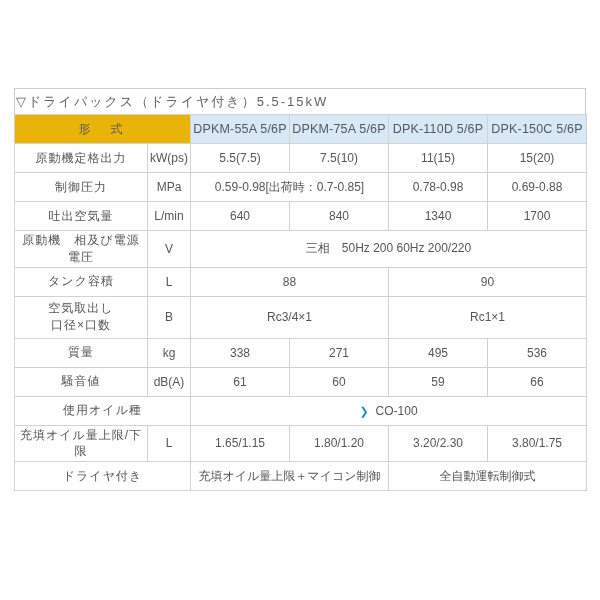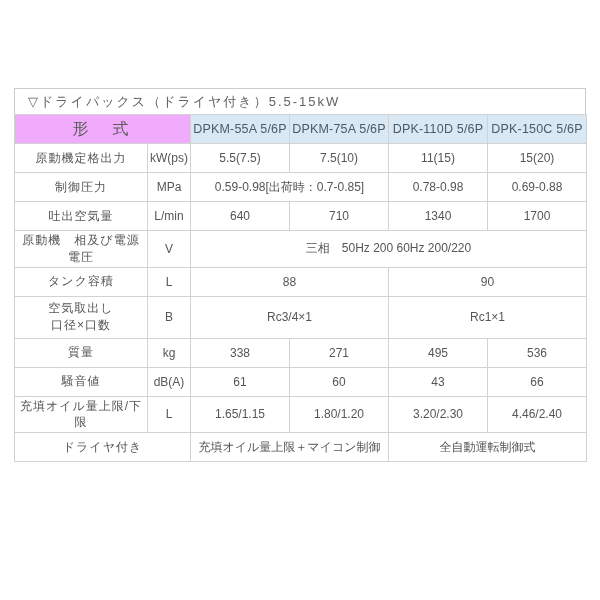--- a/index.html
+++ b/index.html
@@ -5,36 +5,36 @@
   html,body { margin:0; padding:0; }
   body {
     width:600px; height:600px; background:#ffffff; position:relative;
     font-family:"Liberation Sans","DejaVu Sans",sans-serif;
     color:#4f4f4f;
   }
   .spec-box { position:absolute; left:14px; top:88px; width:572px; }
   .titlebar {
     box-sizing:border-box; width:572px; height:26px; line-height:25px;
     border:1px solid #cccccc; border-bottom:none;
-    background:#ffffff; padding-left:13px;
+    background:#ffffff; padding-left:1px;
     font-size:13px; letter-spacing:2px; color:#636363;
     white-space:nowrap; overflow:hidden;
   }
   table.spec {
     border-collapse:collapse; width:572px; table-layout:fixed;
     font-size:12px; color:#565656;
   }
   table.spec td, table.spec th {
     border:1px solid #d2d2d2; height:26px; padding:1px 2px;
     text-align:center; font-weight:normal; vertical-align:middle;
     overflow:hidden;
   }
   th.hlabel {
-    background:#f0abfc; text-align:left; padding-left:9px;
-    letter-spacing:4px; font-size:16px; color:#5a5a5a;
+    background:#eab308; text-align:left; padding-left:9px;
+    letter-spacing:4px; font-size:12px; color:#5a5a5a;
   }
   th.model { background:#d9e8f5; font-size:12.5px; color:#4e5a66; letter-spacing:0.2px;margin-left:20px; }
   td.lbl {
     text-align:left; padding-left:9px; letter-spacing:1px;
     white-space:pre-line; line-height:1.4;
   }
   tr.tall td { height:39px; }
   td.unit { letter-spacing:0; }
   .chev { color:#1f8ad2; font-weight:bold; font-size:11px; margin-right:7px; }
   .oil-link { cursor:pointer; }
@@ -78,21 +78,21 @@
       <td class="unit">MPa</td>
       <td colspan="2">0.59-0.98[出荷時：0.7-0.85]</td>
       <td>0.78-0.98</td>
       <td>0.69-0.88</td>
     </tr>
 
     <tr>
       <td class="lbl">吐出空気量</td>
       <td class="unit">L/min</td>
       <td>640</td>
-      <td>710</td>
+      <td>840</td>
       <td>1340</td>
       <td>1700</td>
     </tr>
 
     <tr>
       <td class="lbl">原動機　相及び電源電圧</td>
       <td class="unit">V</td>
       <td colspan="4">三相　50Hz 200 60Hz 200/220</td>
     </tr>
 
@@ -119,33 +119,39 @@
       <td>271</td>
       <td>495</td>
       <td>536</td>
     </tr>
 
     <tr>
       <td class="lbl">騒音値</td>
       <td class="unit">dB(A)</td>
       <td>61</td>
       <td>60</td>
-      <td>43</td>
+      <td>59</td>
       <td>66</td>
     </tr>
 
 
+    <tr>
+      <td class="lbl" colspan="2">使用オイル種</td>
+      <td colspan="4">
+        <span class="oil-link"><span class="chev">❯</span><span>CO-100</span></span>
+      </td>
+    </tr>
 
     <tr>
       <td class="lbl">充填オイル量上限/下限</td>
       <td class="unit">L</td>
       <td>1.65/1.15</td>
       <td>1.80/1.20</td>
       <td>3.20/2.30</td>
-      <td>4.46/2.40</td>
+      <td>3.80/1.75</td>
     </tr>
 
     <tr>
       <td class="lbl" colspan="2">ドライヤ付き</td>
       <td colspan="2">充填オイル量上限＋マイコン制御</td>
       <td colspan="2">全自動運転制御式</td>
     </tr>
   </tbody>
     </table>
 </div>

